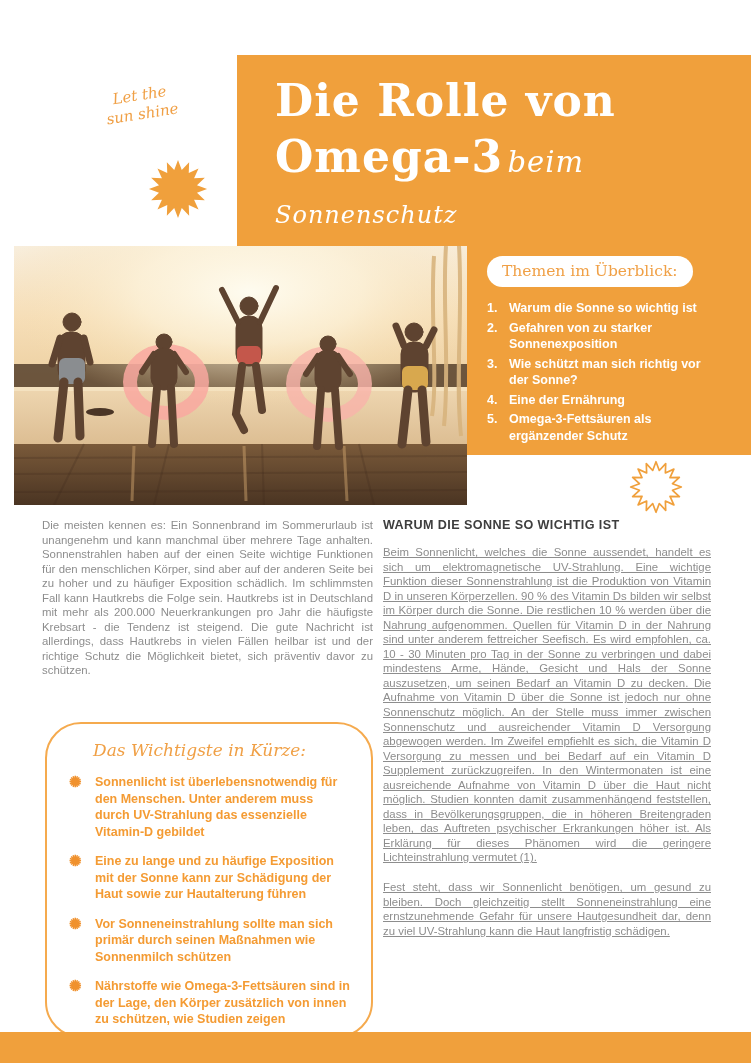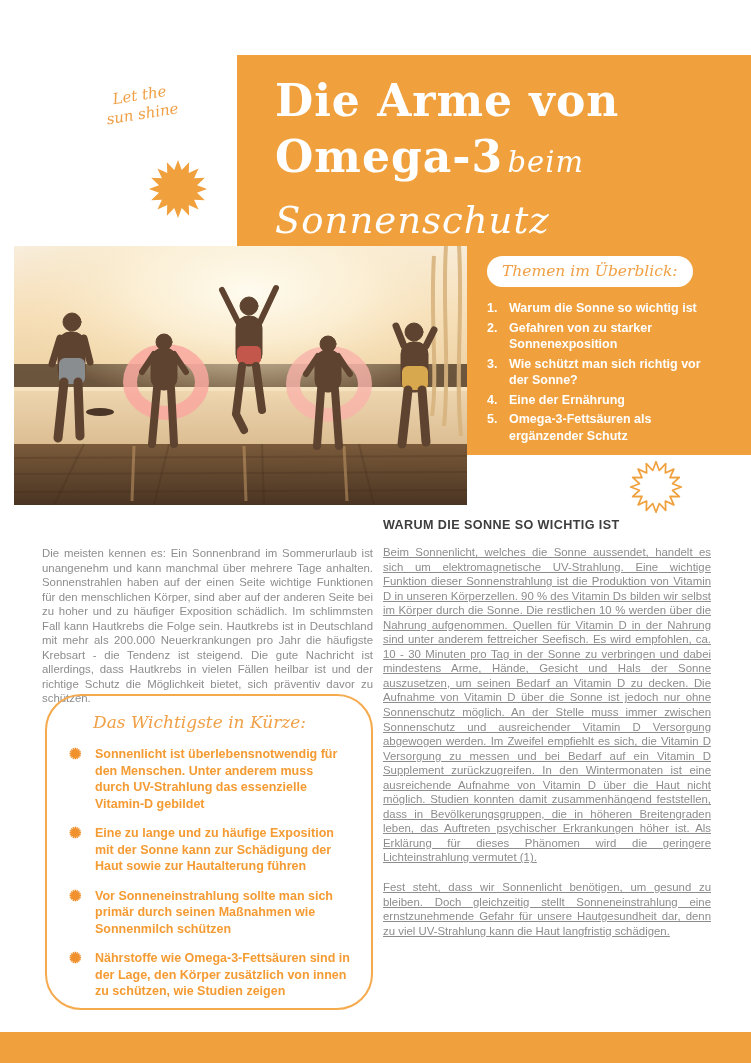--- a/index.html
+++ b/index.html
@@ -13,41 +13,41 @@
 
   
   .sun-filled{position:absolute;left:147px;top:158px;width:62px;height:62px;}
   .sun-outline{position:absolute;left:629px;top:460px;width:54px;height:54px;}
 
   
   .banner{position:absolute;left:237px;top:55px;width:514px;height:400px;background:#f0a03c;}
   .banner .title{padding:18px 0 0 38px;color:#ffffff;}
   .t-serif{font-family:"DejaVu Serif",serif;font-weight:bold;font-size:44px;line-height:56px;letter-spacing:1px;}
   .t-script{font-family:"DejaVu Serif",serif;font-style:italic;font-size:29px;letter-spacing:1px;}
-  .t-line3{display:block;margin-top:16px;font-size:37px;line-height:40px;}
+  .t-line3{display:block;margin-top:10px;font-size:24px;line-height:40px;}
 
   
   .hero{position:absolute;left:14px;top:246px;width:453px;height:259px;overflow:hidden;}
   .hero svg{display:block;}
 
   
   .topics{position:absolute;left:487px;top:256px;width:228px;}
   .pill{display:inline-block;background:#ffffff;border-radius:18px;padding:6px 15px 7px 15px;
-        color:#f0a046;font-family:"DejaVu Serif",serif;font-style:italic;font-size:15.5px;white-space:nowrap;}
+        color:#f0a046;font-family:"DejaVu Serif",serif;font-size:15.5px;white-space:nowrap;}
   .topic-list{margin-top:13px;}
   .topic-item{display:flex;margin-bottom:3px;color:#ffffff;font-weight:bold;
               font-size:12.5px;line-height:16.5px;}
   .topic-item .num{flex:0 0 22px;}
 
   
   .intro{position:absolute;left:42px;top:518px;width:331px;color:#8d8d8d;
-         font-size:11.4px;line-height:14.55px;text-align:justify;margin-top:28px;}
-
-  
-  .keybox{position:absolute;left:45px;top:694px;width:282px;height:272px;
+         font-size:11.4px;line-height:14.55px;text-align:justify;}
+
+  
+  .keybox{position:absolute;left:45px;top:722px;width:282px;height:272px;
           border:2px solid #f5aa4e;border-radius:36px;padding:16px 20px 24px 22px;}
   .keybox-title{margin:0 0 14px 24px;color:#f0a046;font-family:"DejaVu Serif",serif;
                 font-style:italic;font-size:17px;}
   .bullet-row{display:flex;margin-bottom:13px;color:#f49b33;font-weight:bold;
               font-size:12.5px;line-height:16.5px;}
   .bullet-row .bsun{flex:0 0 26px;color:#f0912d;font-size:15px;line-height:16px;}
 
   
   .article{position:absolute;left:383px;top:518px;width:328px;}
   .article h2{margin:0 0 13px 0;color:#3e3e3e;font-size:12.6px;letter-spacing:.4px;font-weight:bold;}
@@ -65,21 +65,21 @@
     <div>Let the</div>
     <div>sun shine</div>
   </div>
 
   <svg class="sun-filled" viewBox="0 0 64 64">
     <polygon fill="#f0a03c" points="62,32 51.6,35.9 59.7,43.5 48.6,43.1 53.2,53.2 43.1,48.6 43.5,59.7 35.9,51.6 32,62 28.1,51.6 20.5,59.7 20.9,48.6 10.8,53.2 15.4,43.1 4.3,43.5 12.4,35.9 2,32 12.4,28.1 4.3,20.5 15.4,20.9 10.8,10.8 20.9,15.4 20.5,4.3 28.1,12.4 32,2 35.9,12.4 43.5,4.3 43.1,15.4 53.2,10.8 48.6,20.9 59.7,20.5 51.6,28.1"></polygon>
   </svg>
 
   <div class="banner">
     <div class="title">
-      <span class="t-serif">Die Arme von</span><br>
+      <span class="t-serif">Die Rolle von</span><br>
       <span class="t-serif">Omega-3</span>
       <span class="t-script">beim</span>
       <span class="t-script t-line3">Sonnenschutz</span>
     </div>
   </div>
 
   <div class="hero">
     <svg width="453" height="259" viewBox="0 0 453 259">
       <defs>
         <linearGradient id="sky" x1="0" y1="0" x2="0" y2="1">

